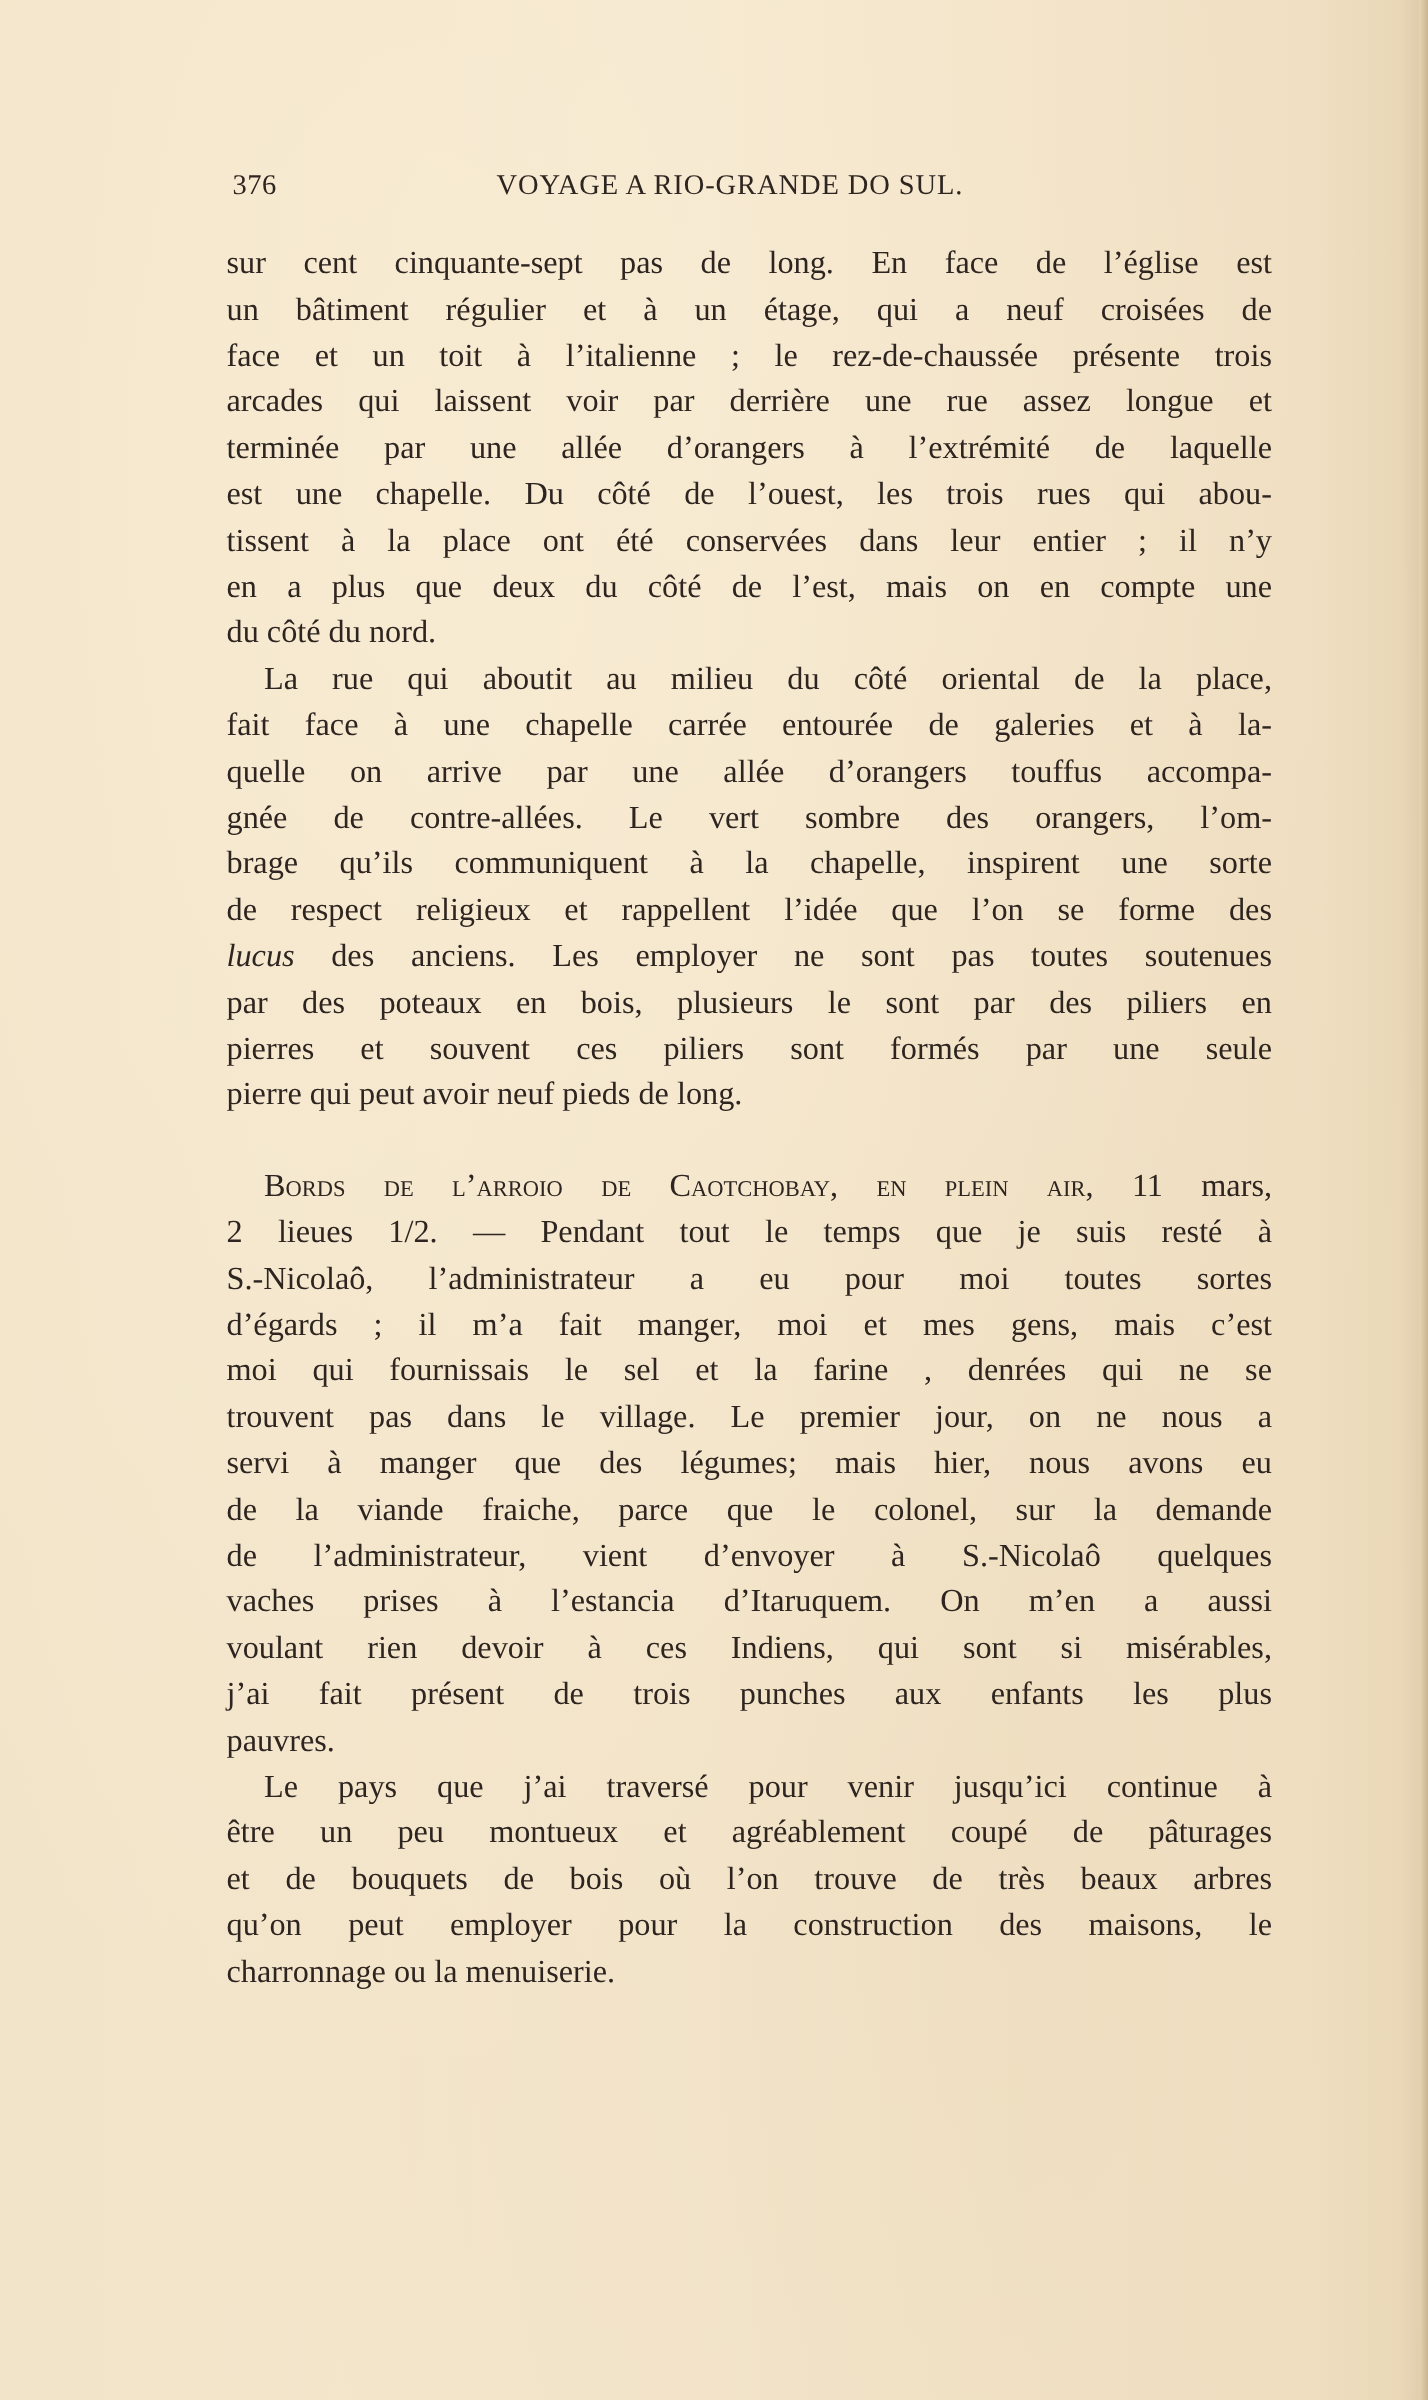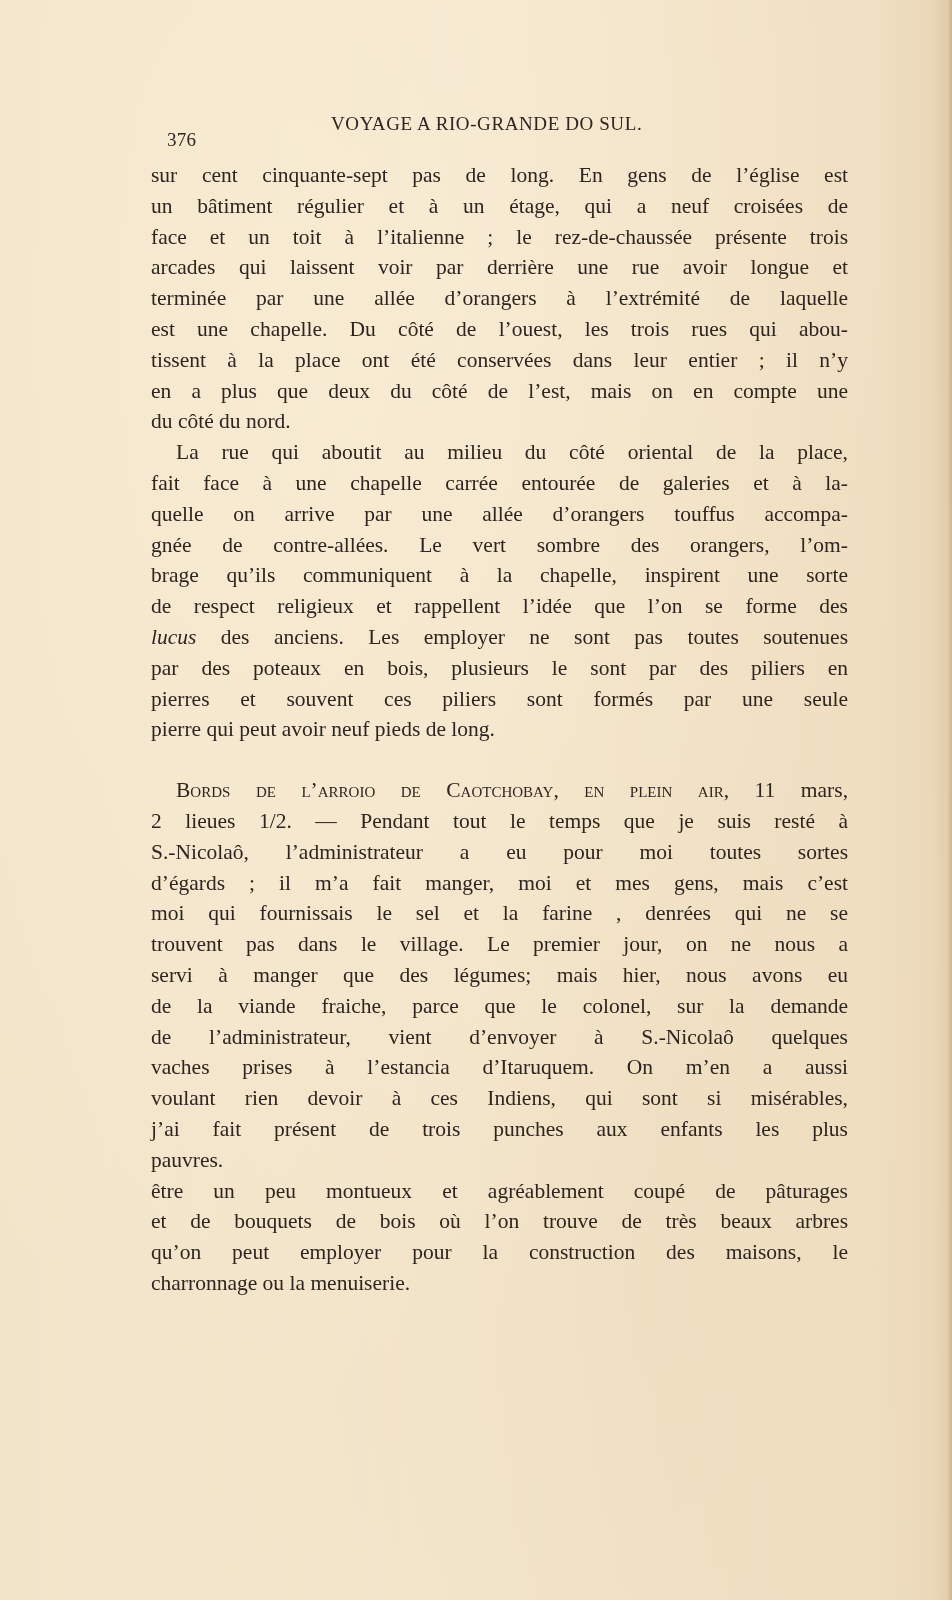--- a/index.html
+++ b/index.html
@@ -35,23 +35,22 @@
       position: absolute;
       top: 113px;
       left: 151px;
       width: 700px;
       height: 26px;
       font-size: 19px;
       letter-spacing: 0.3px;
     }
     .page-number {
       position: absolute;
-      left: 16px;
+      left: 4px;
       top: 0;
-      margin-top: 16px;
     }
     .running-title {
       position: absolute;
       left: 180px;
       top: 0;
       letter-spacing: 0.6px;
     }
     .text-block {
       position: absolute;
       top: 160px;
@@ -90,24 +89,24 @@
 <div class="page-edge"></div>
 
 <div class="running-head">
   <span class="page-number">376</span>
   <span class="running-title">VOYAGE A RIO-GRANDE DO SUL.</span>
 </div>
 
 <div class="text-block">
 
   <div>
-    <span class="line">sur cent cinquante-sept pas de long. En gens de l’église est</span>
+    <span class="line">sur cent cinquante-sept pas de long. En face de l’église est</span>
     <span class="line">un bâtiment régulier et à un étage, qui a neuf croisées de</span>
     <span class="line">face et un toit à l’italienne ; le rez-de-chaussée présente trois</span>
-    <span class="line">arcades qui laissent voir par derrière une rue avoir longue et</span>
+    <span class="line">arcades qui laissent voir par derrière une rue assez longue et</span>
     <span class="line">terminée par une allée d’orangers à l’extrémité de laquelle</span>
     <span class="line">est une chapelle. Du côté de l’ouest, les trois rues qui abou-</span>
     <span class="line">tissent à la place ont été conservées dans leur entier ; il n’y</span>
     <span class="line">en a plus que deux du côté de l’est, mais on en compte une</span>
     <span class="line last">du côté du nord.</span>
   </div>
 
   <div>
     <span class="line indent">La rue qui aboutit au milieu du côté oriental de la place,</span>
     <span class="line">fait face à une chapelle carrée entourée de galeries et à la-</span>
@@ -133,19 +132,20 @@
     <span class="line">servi à manger que des légumes; mais hier, nous avons eu</span>
     <span class="line">de la viande fraiche, parce que le colonel, sur la demande</span>
     <span class="line">de l’administrateur, vient d’envoyer à S.-Nicolaô quelques</span>
     <span class="line">vaches prises à l’estancia d’Itaruquem. On m’en a aussi</span>
     <span class="line">voulant rien devoir à ces Indiens, qui sont si misérables,</span>
     <span class="line">j’ai fait présent de trois punches aux enfants les plus</span>
     <span class="line last">pauvres.</span>
   </div>
 
   <div>
+    <span class="line indent">Le pays que j’ai traversé pour venir jusqu’ici continue à</span>
     <span class="line">être un peu montueux et agréablement coupé de pâturages</span>
     <span class="line">et de bouquets de bois où l’on trouve de très beaux arbres</span>
     <span class="line">qu’on peut employer pour la construction des maisons, le</span>
     <span class="line last">charronnage ou la menuiserie.</span>
   </div>
 
 </div>
 
 </body></html>

